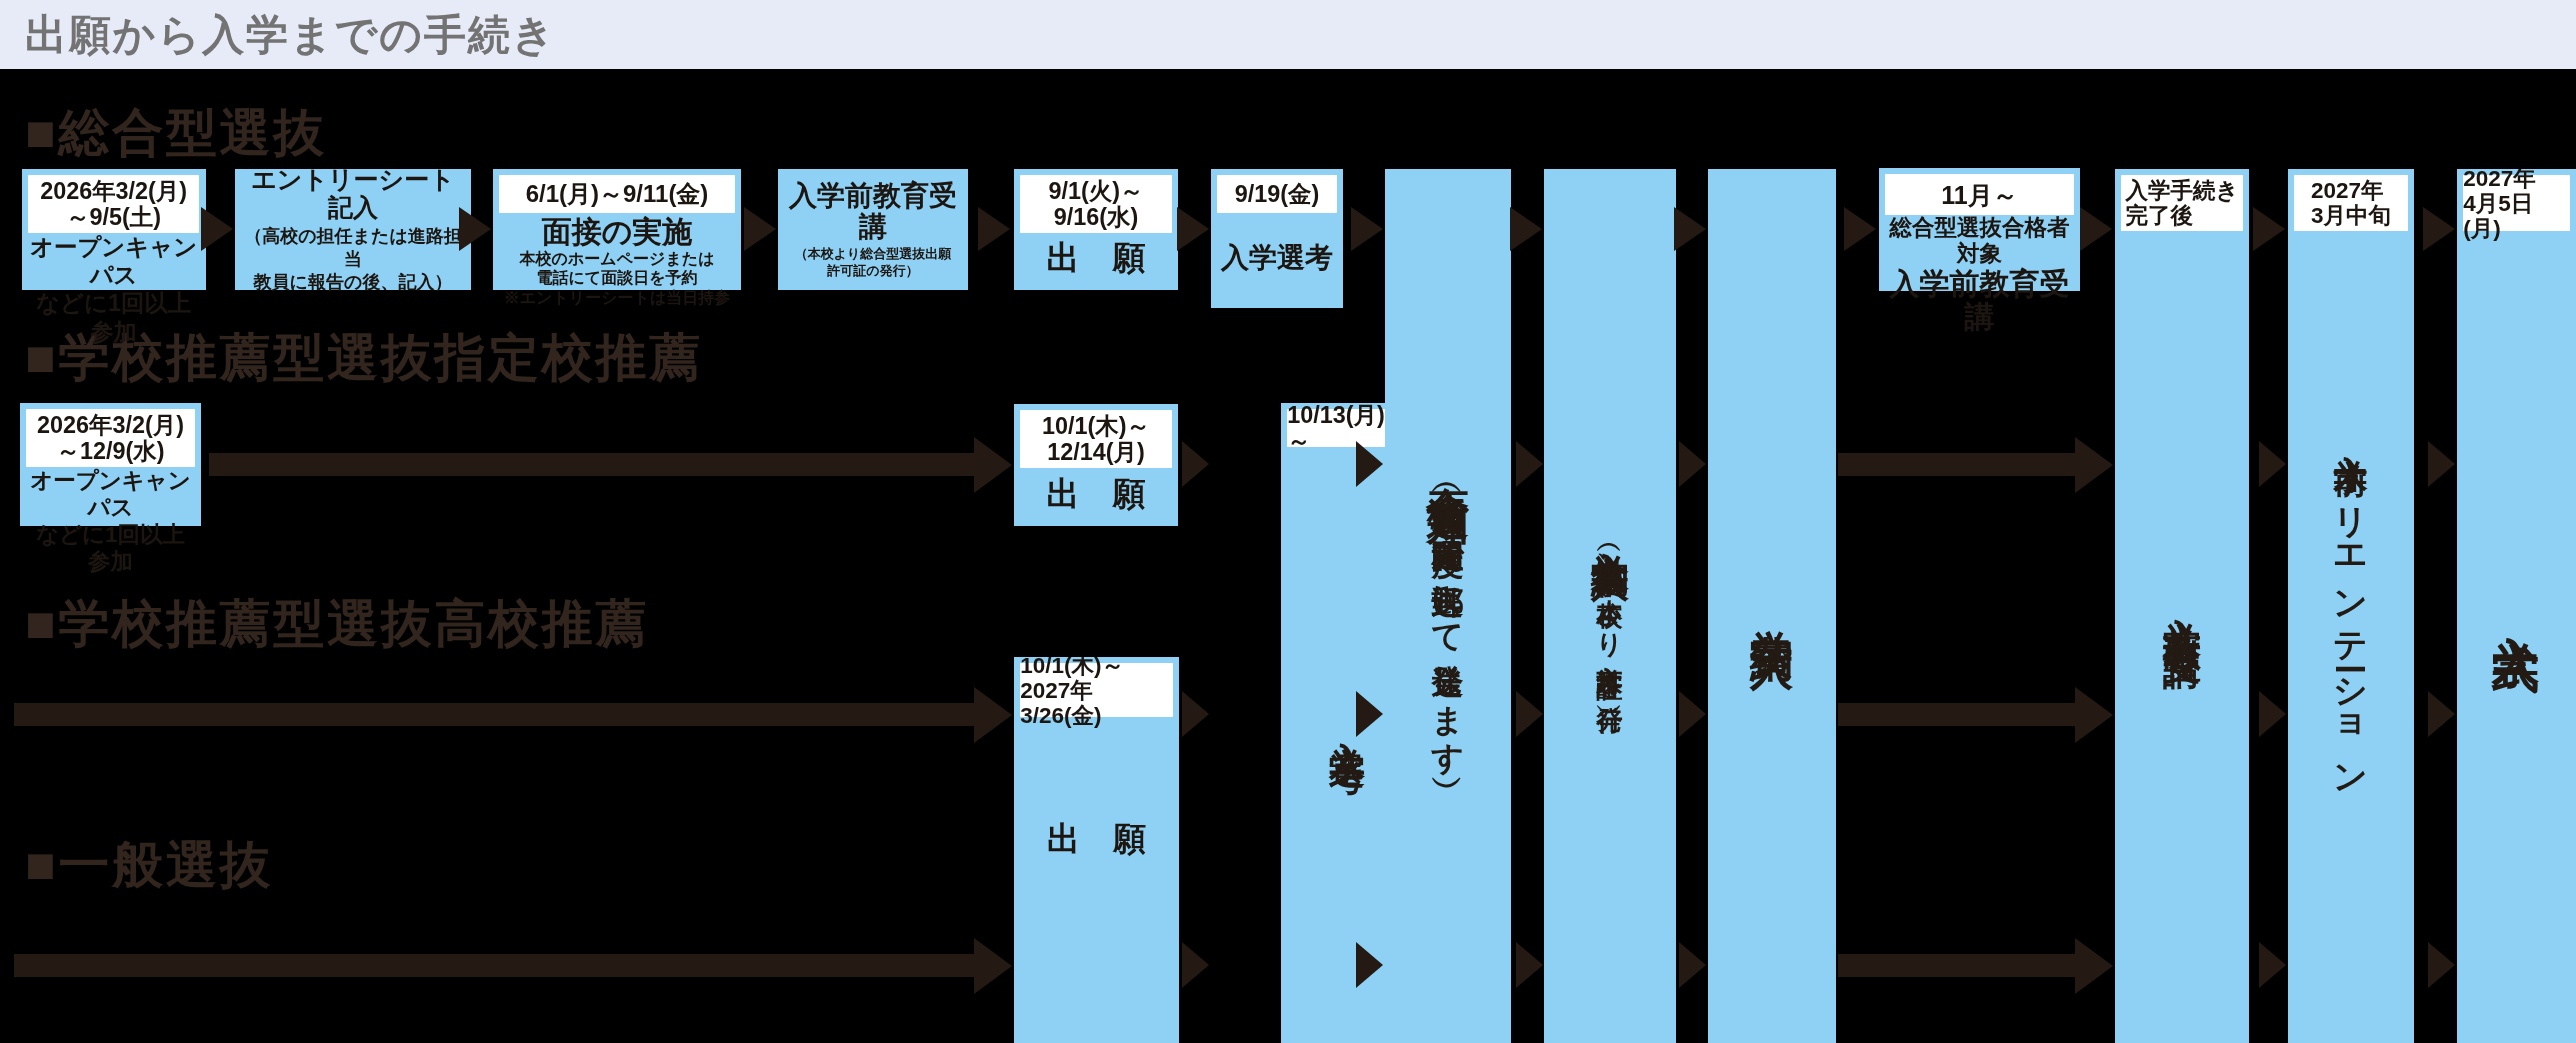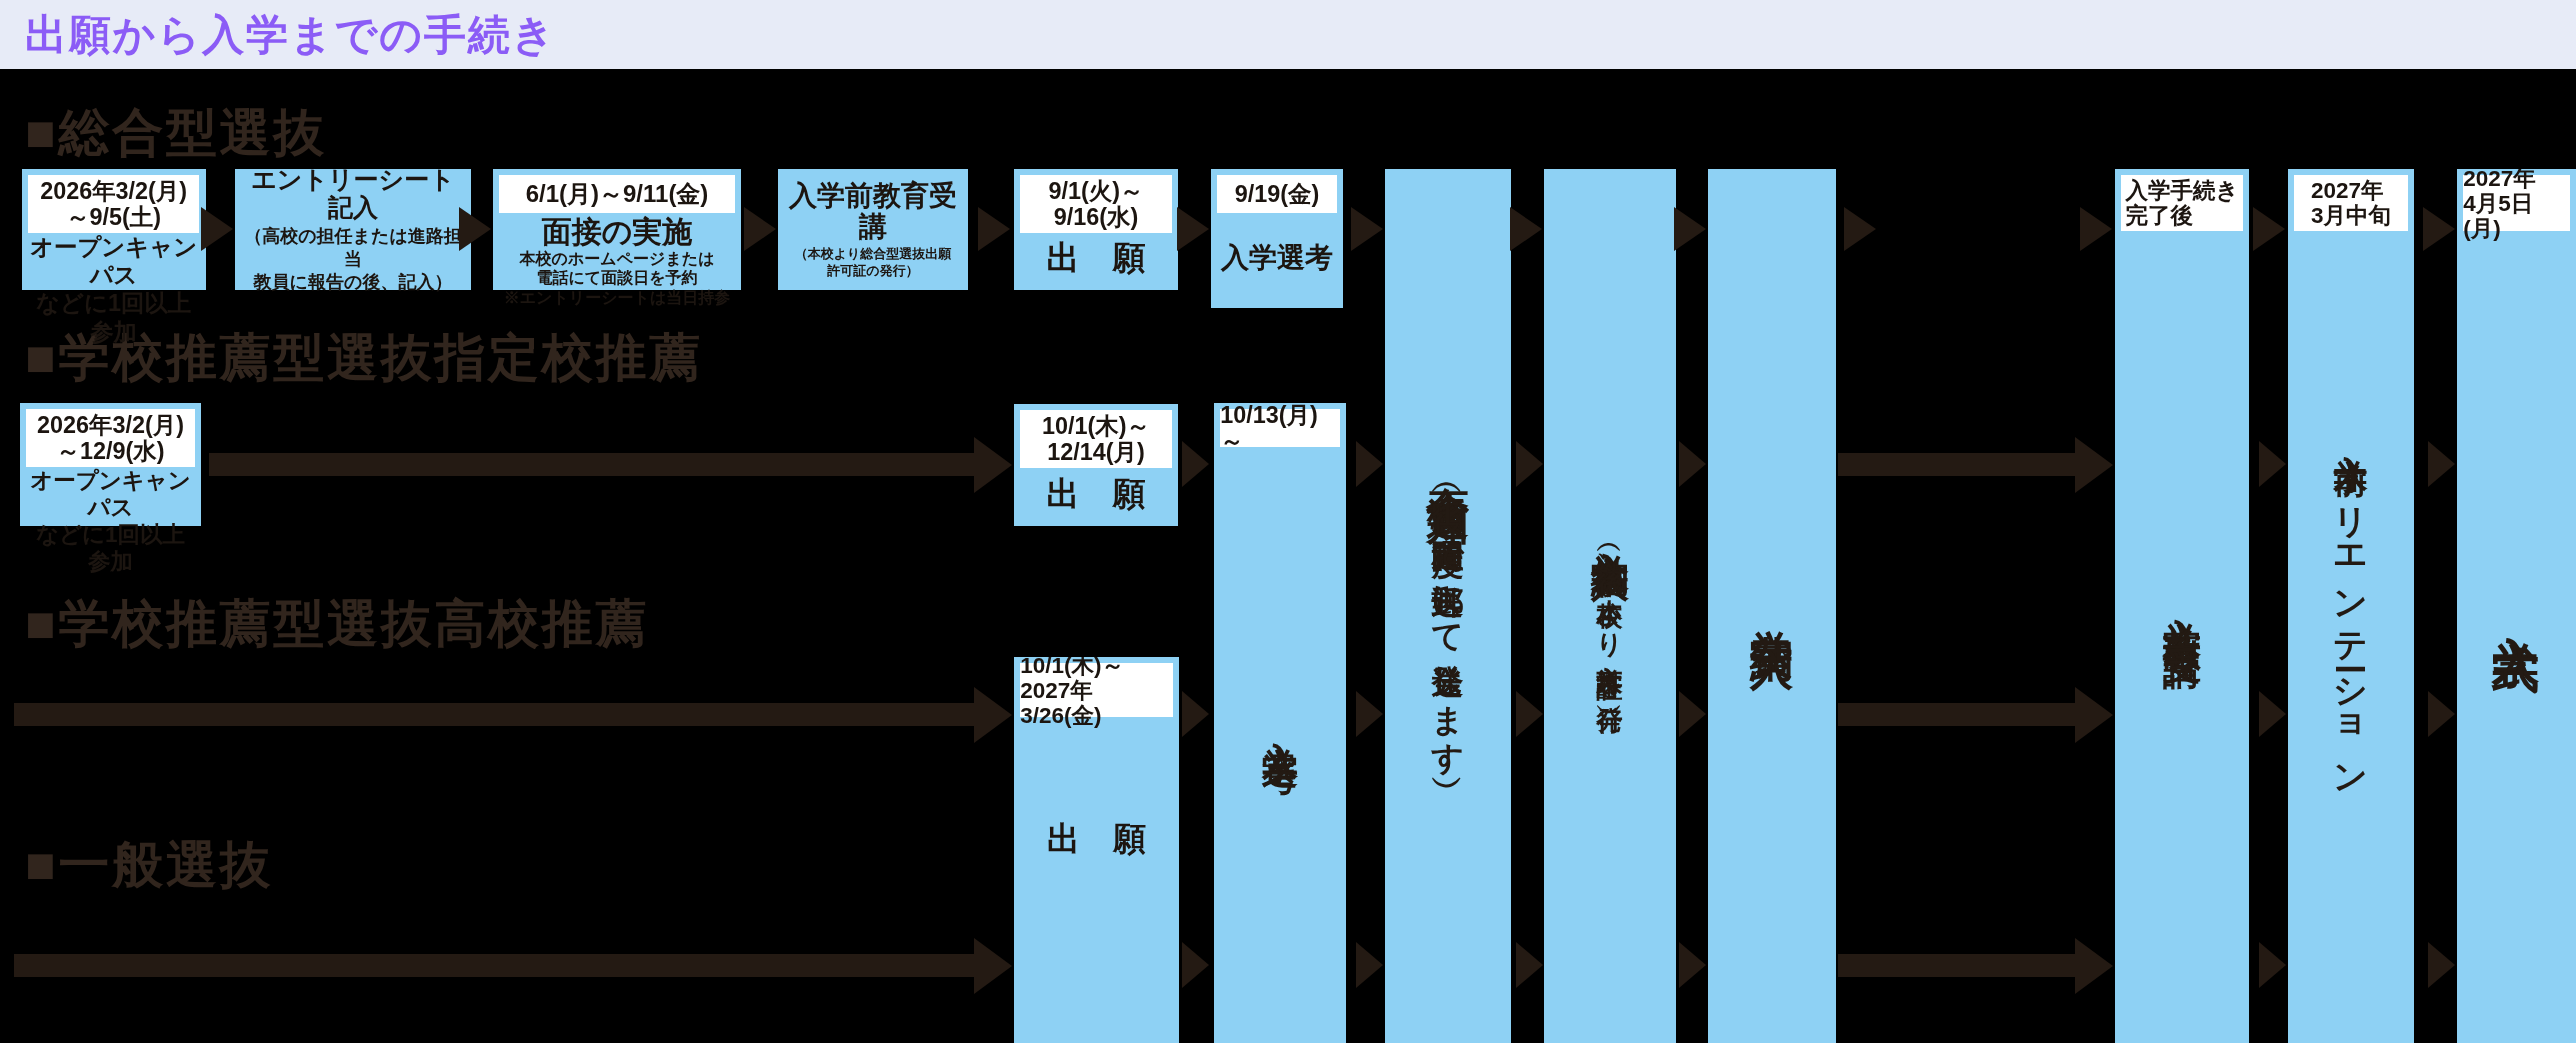--- a/index.html
+++ b/index.html
@@ -5,21 +5,21 @@
   html,body{margin:0;padding:0;background:#000;}
   *{box-sizing:border-box;}
   .stage{
     position:relative;width:2576px;height:1043px;overflow:hidden;
     background:#000;font-family:"Liberation Sans",sans-serif;font-weight:bold;
   }
   .titlebar{
     position:absolute;left:0;top:0;width:2576px;height:69px;background:#e7ebf7;
     display:flex;align-items:center;padding-left:25px;
   }
-  .titlebar h1{margin:0;font-size:42px;letter-spacing:1.8px;color:#8b5cf6;}
+  .titlebar h1{margin:0;font-size:42px;letter-spacing:1.8px;color:#737373;}
   .section-heading{
     position:absolute;font-size:51px;letter-spacing:2.7px;color:#31251d;white-space:nowrap;
   }
   .box{
     position:absolute;background:#8ed1f4;color:#1c1510;text-align:center;
     display:flex;flex-direction:column;align-items:center;padding:6.3px;
   }
   .panel{
     width:100%;background:#fff;display:flex;align-items:center;justify-content:center;
     white-space:pre-line;line-height:1.12;flex:none;color:#1c1510;
@@ -89,41 +89,48 @@
     <div class="panel" style="height:58px;font-size:23.4px;">9/1(火)～
 9/16(水)</div>
     <div class="fill-center" style="font-size:33px;">出　願</div>
   </div>
 
   <div class="box" style="left:1211px;top:169px;width:132px;height:139px;">
     <div class="panel" style="height:38px;font-size:23.4px;">9/19(金)</div>
     <div class="fill-center" style="font-size:28px;">入学選考</div>
   </div>
 
+  <div class="box" style="left:1879px;top:168px;width:201px;height:123px;">
+    <div class="panel" style="height:41px;font-size:25px;">11月～</div>
+    <div class="fill-center">
+      <div style="font-size:22.5px;line-height:1.15;">総合型選抜合格者対象</div>
+      <div style="font-size:30px;line-height:1.1;">入学前教育受講</div>
+    </div>
+  </div>
 
   <div class="box" style="left:20px;top:403px;width:181px;height:123px;">
     <div class="panel" style="height:58px;font-size:23.4px;">2026年3/2(月)
 ～12/9(水)</div>
     <div class="fill-center" style="font-size:22.5px;line-height:1.2;">オープンキャンパス
 などに1回以上参加</div>
   </div>
 
   <div class="box" style="left:1014px;top:404px;width:164px;height:122px;">
     <div class="panel" style="height:58px;font-size:23.4px;">10/1(木)～
 12/14(月)</div>
     <div class="fill-center" style="font-size:33px;">出　願</div>
   </div>
 
   <div class="vcol" style="left:1014px;top:657px;width:165px;height:387px;">
     <div class="panel" style="height:54px;font-size:22.5px;">10/1(木)～
 2027年3/26(金)</div>
     <div style="position:absolute;left:0;right:0;top:160px;text-align:center;font-size:33px;color:#1c1510;">出　願</div>
   </div>
 
-  <div class="vcol" style="left:1214px;top:403px;width:132px;height:641px;padding-left:40px;">
+  <div class="vcol" style="left:1281px;top:403px;width:132px;height:641px;padding-left:40px;">
     <div class="panel" style="height:38px;font-size:23.4px;">10/13(月)～</div>
     <div class="vwrap">
         <span class="vbig" style="font-size:36px;">入学選考</span>
       </div>
   </div>
 
   <div class="vcol" style="left:1385px;top:169px;width:126px;height:874px;">
     <div class="vwrap">
       <span class="vbig" style="font-size:43px;">合否通知</span>
         <span class="vsmall" style="font-size:32px;">（受験後１週間程度で郵送にて発送します）</span>

